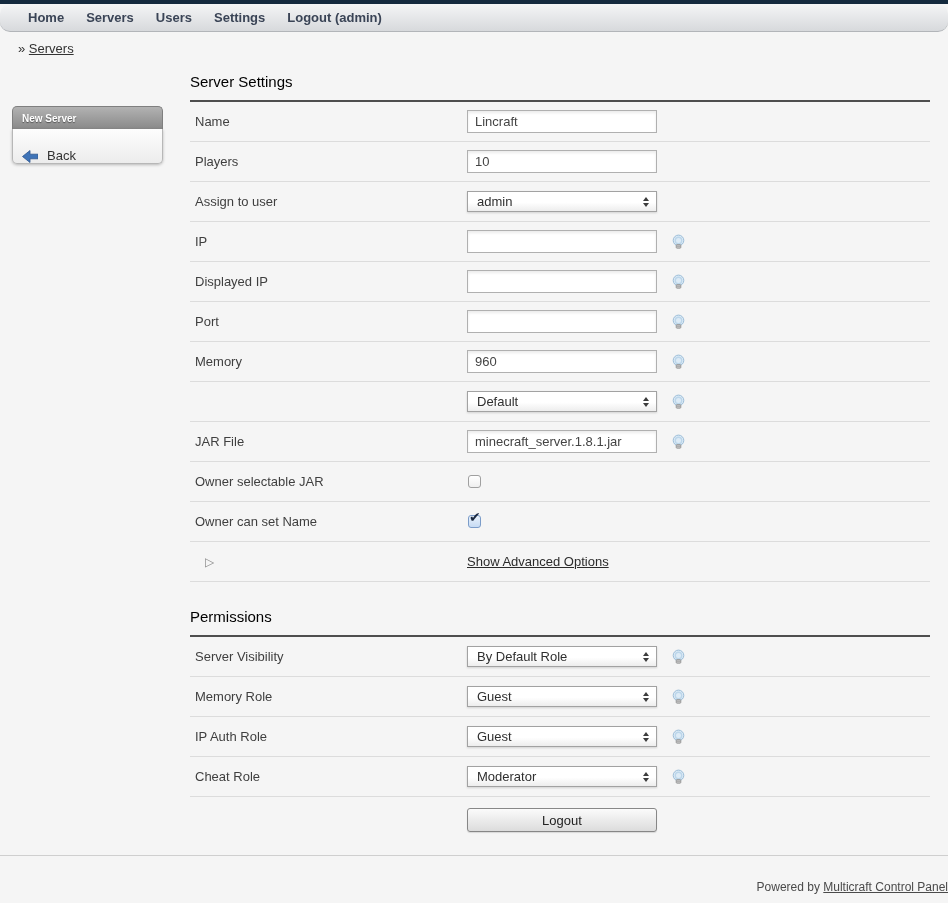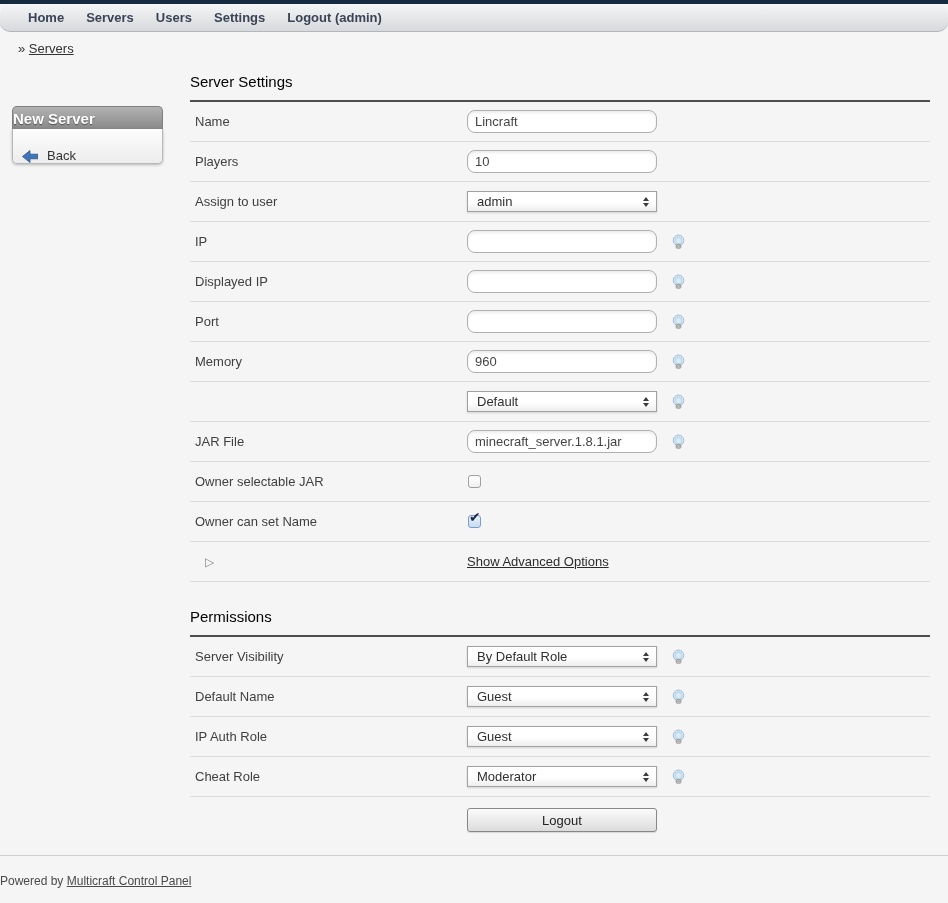--- a/index.html
+++ b/index.html
@@ -31,25 +31,25 @@
   
   .breadcrumb { margin:9px 0 0 18px; font-size:13px; color:#333; height:16px; }
   .breadcrumb a { text-decoration:underline; }
 
   
   .layout { position:relative; }
 
   
   .sidebar { position:absolute; left:12px; top:33px; width:151px; }
   .sb-title {
-    height:23px; line-height:23px; 
+    height:23px; line-height:23px; padding-left:9px;
     background:linear-gradient(#b2b2b2,#898989);
     border:1px solid #7f7f7f; border-bottom:none;
     border-radius:5px 5px 0 0;
-    color:#fff; font-weight:bold; font-size:15px;
+    color:#fff; font-weight:bold; font-size:10px;
     text-shadow:0 1px 1px rgba(0,0,0,.45);
   }
   .sb-item {
     height:35px; display:flex; align-items:flex-end; gap:9px;
     padding-left:9px;
     background:linear-gradient(#fdfdfd,#ececec);
     border:1px solid #b7b7b7; border-top:none;
     border-radius:0 0 5px 5px;
     box-shadow:0 1px 3px rgba(0,0,0,.25);
     color:#333; cursor:pointer;
@@ -66,21 +66,21 @@
 
   .row {
     display:flex; align-items:center;
     height:40px; border-bottom:1px solid #dcdcdc;
   }
   .row-label { width:277px; padding-left:5px; color:#3f3f3f; }
   .row-value { display:flex; align-items:center; }
 
   .ti {
     width:190px; height:23px;
-    border:1px solid #b0b0b0; border-radius:8px;
+    border:1px solid #b0b0b0; border-radius:0;
     padding:0 7px; font-size:13px; color:#444;
     font-family:"Liberation Sans","DejaVu Sans",sans-serif;
     background:#fff;
     box-shadow:inset 0 2px 3px rgba(0,0,0,.08);
   }
 
   .select {
     display:flex; align-items:center;
     width:190px; height:21px;
     border:1px solid #a2a2a2; border-radius:0;
@@ -120,21 +120,21 @@
     width:190px; height:24px;
     border:1px solid #878787; border-radius:3px;
     background:linear-gradient(#fbfbfb,#dcdcdc);
     font-family:"Liberation Sans","DejaVu Sans",sans-serif;
     font-size:13px; color:#222; cursor:pointer;
     box-shadow:0 1px 1px rgba(0,0,0,.12);
   }
 
   .footer {
     margin-top:12px; border-top:1px solid #cfcfcf;
-    text-align:left; padding-top:18px;
+    text-align:right; padding-top:24px;
     font-size:12px; color:#4a4a4a;
   }
   .footer a { color:#4a4a4a; text-decoration:underline; }
 </style>
 </head>
 <body>
 
 <svg width="0" height="0" style="position:absolute">
   <defs>
     <g id="bulbshape">
@@ -321,21 +321,21 @@
         </div>
         <span class="bulb">
             <svg width="15" height="16" viewBox="0 0 15 16">
               <use href="#bulbshape"></use>
             </svg>
           </span>
       </div>
     </div>
 
     <div class="row">
-      <div class="row-label">Default Name</div>
+      <div class="row-label">Memory Role</div>
       <div class="row-value">
         <div class="select">
           <span>Guest</span>
           <span class="sel-arrows">
               <i class="up"></i>
               <i class="dn"></i>
             </span>
         </div>
         <span class="bulb">
             <svg width="15" height="16" viewBox="0 0 15 16">

